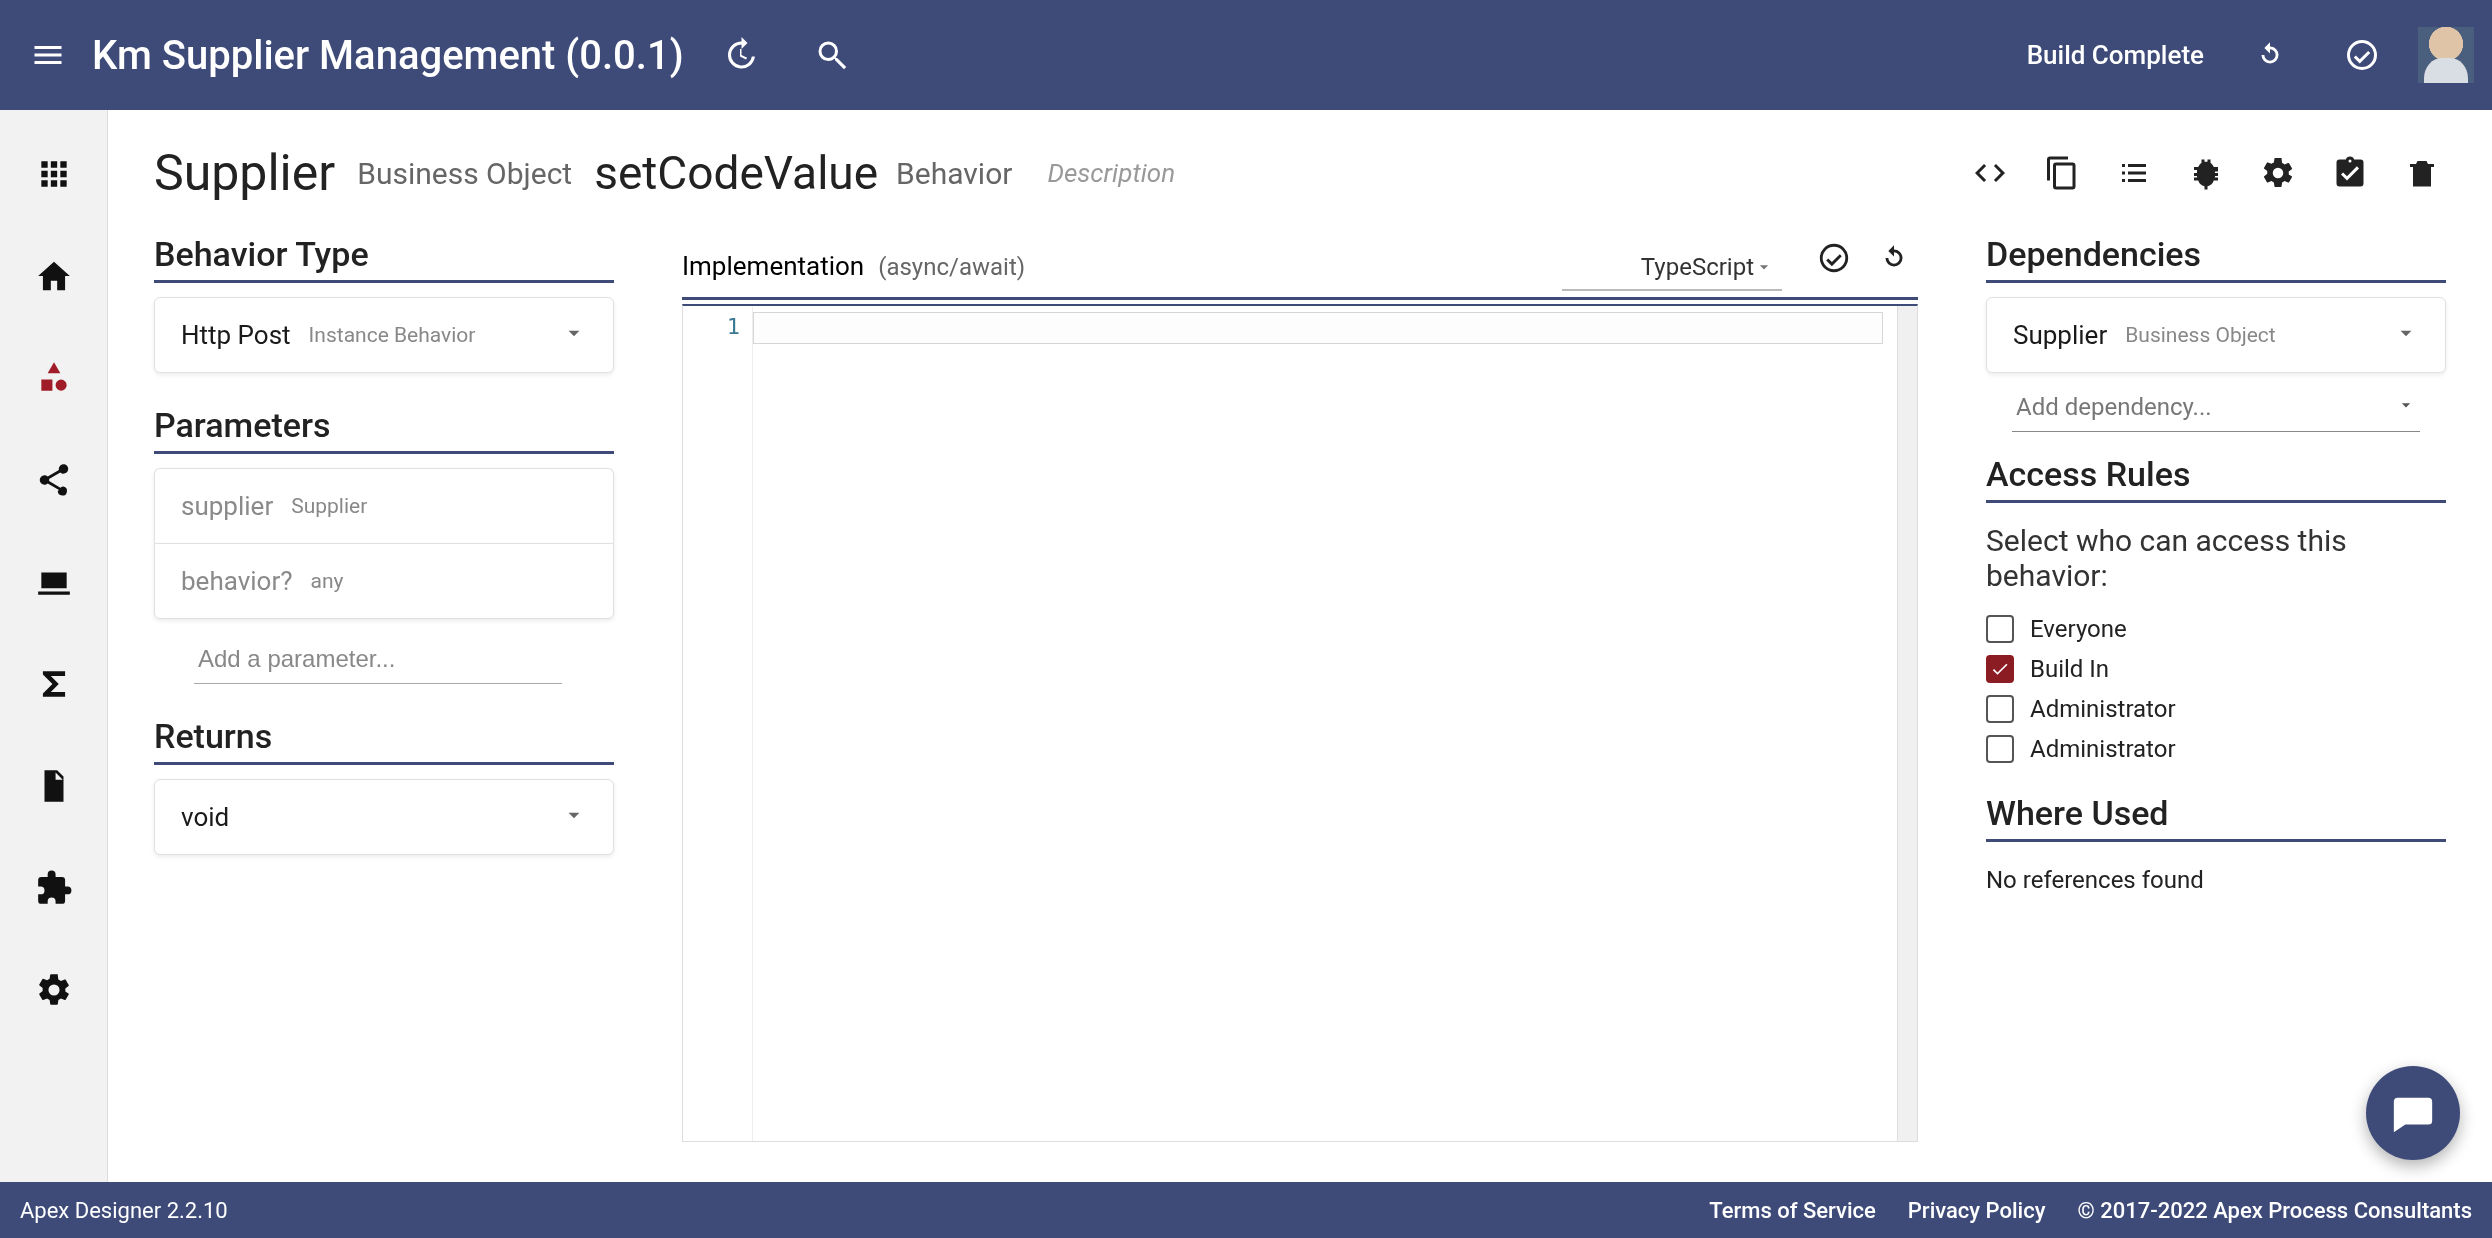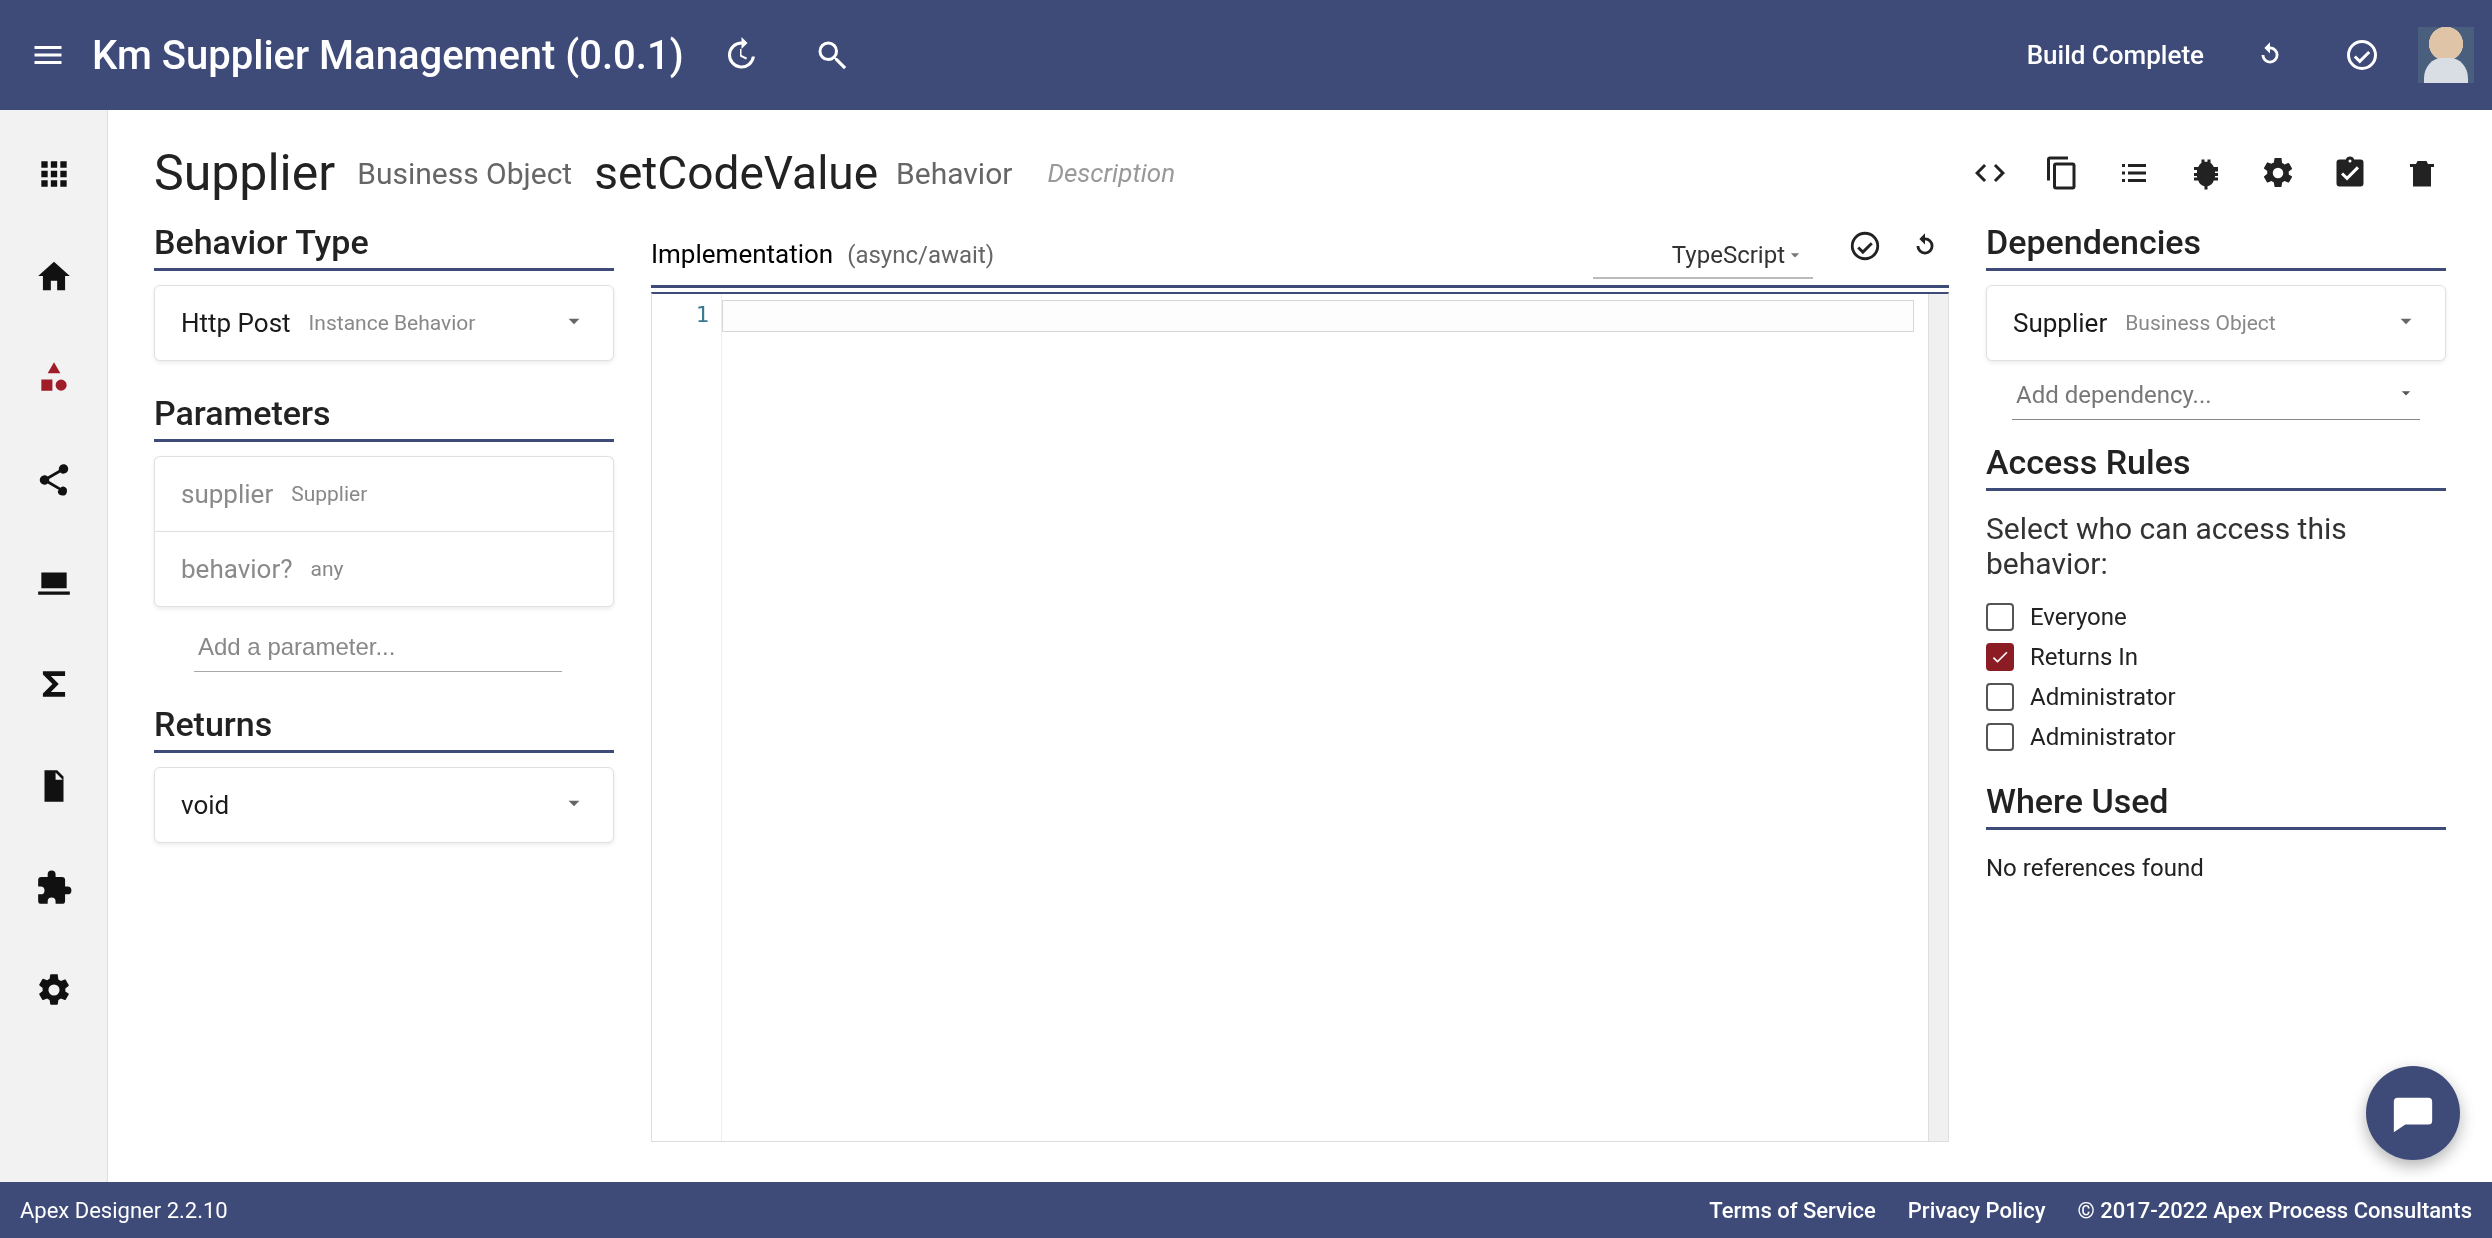--- a/index.html
+++ b/index.html
@@ -57,21 +57,21 @@
   .header-row .bo-name { font-size: 50px; font-weight: 400; color:#222; }
   .header-row .bo-type { font-size: 30px; color:#666; margin-left: 22px; }
   .header-row .beh-name { font-size: 46px; color:#222; margin-left: 22px; }
   .header-row .beh-lbl  { font-size: 30px; color:#666; margin-left: 18px; }
   .header-row .desc     { font-size: 26px; color:#999; font-style: italic; margin-left: 35px; }
   .header-row .spacer { flex:1; }
   .header-row .hicon { width:48px; height:48px; display:flex; align-items:center; justify-content:center; margin-left: 24px; }
   .header-row .hicon svg { width:36px; height:36px; fill:#222; }
 
   
-  .cols { display:flex; flex:1; margin-top: 20px; gap: 37px; min-height:0;}
+  .cols { display:flex; flex:1; margin-top: 32px; gap: 68px; min-height:0;}
   .col-left  { width: 460px; display:flex; flex-direction:column; }
   .col-mid   { flex: 1; display:flex; flex-direction:column; min-width:0;}
   .col-right { width: 460px; display:flex; flex-direction:column; }
 
   .section-title {
     font-size: 34px; font-weight: 500; color:#222;
     border-bottom: 3px solid #3e4b79;
     padding-bottom: 6px;
     margin-bottom: 14px;
   }
@@ -415,21 +415,21 @@
         <div class="check-row">
           <div class="checkbox"></div>
           <span>Everyone</span>
         </div>
         <div class="check-row">
           <div class="checkbox checked">
               <svg viewBox="0 0 24 24">
                 <path d="M9 16.17 4.83 12l-1.42 1.41L9 19 21 7l-1.41-1.41z"></path>
               </svg>
             </div>
-          <span>Returns In</span>
+          <span>Build In</span>
         </div>
         <div class="check-row">
           <div class="checkbox"></div>
           <span>Administrator</span>
         </div>
         <div class="check-row">
           <div class="checkbox"></div>
           <span>Administrator</span>
         </div>
 

